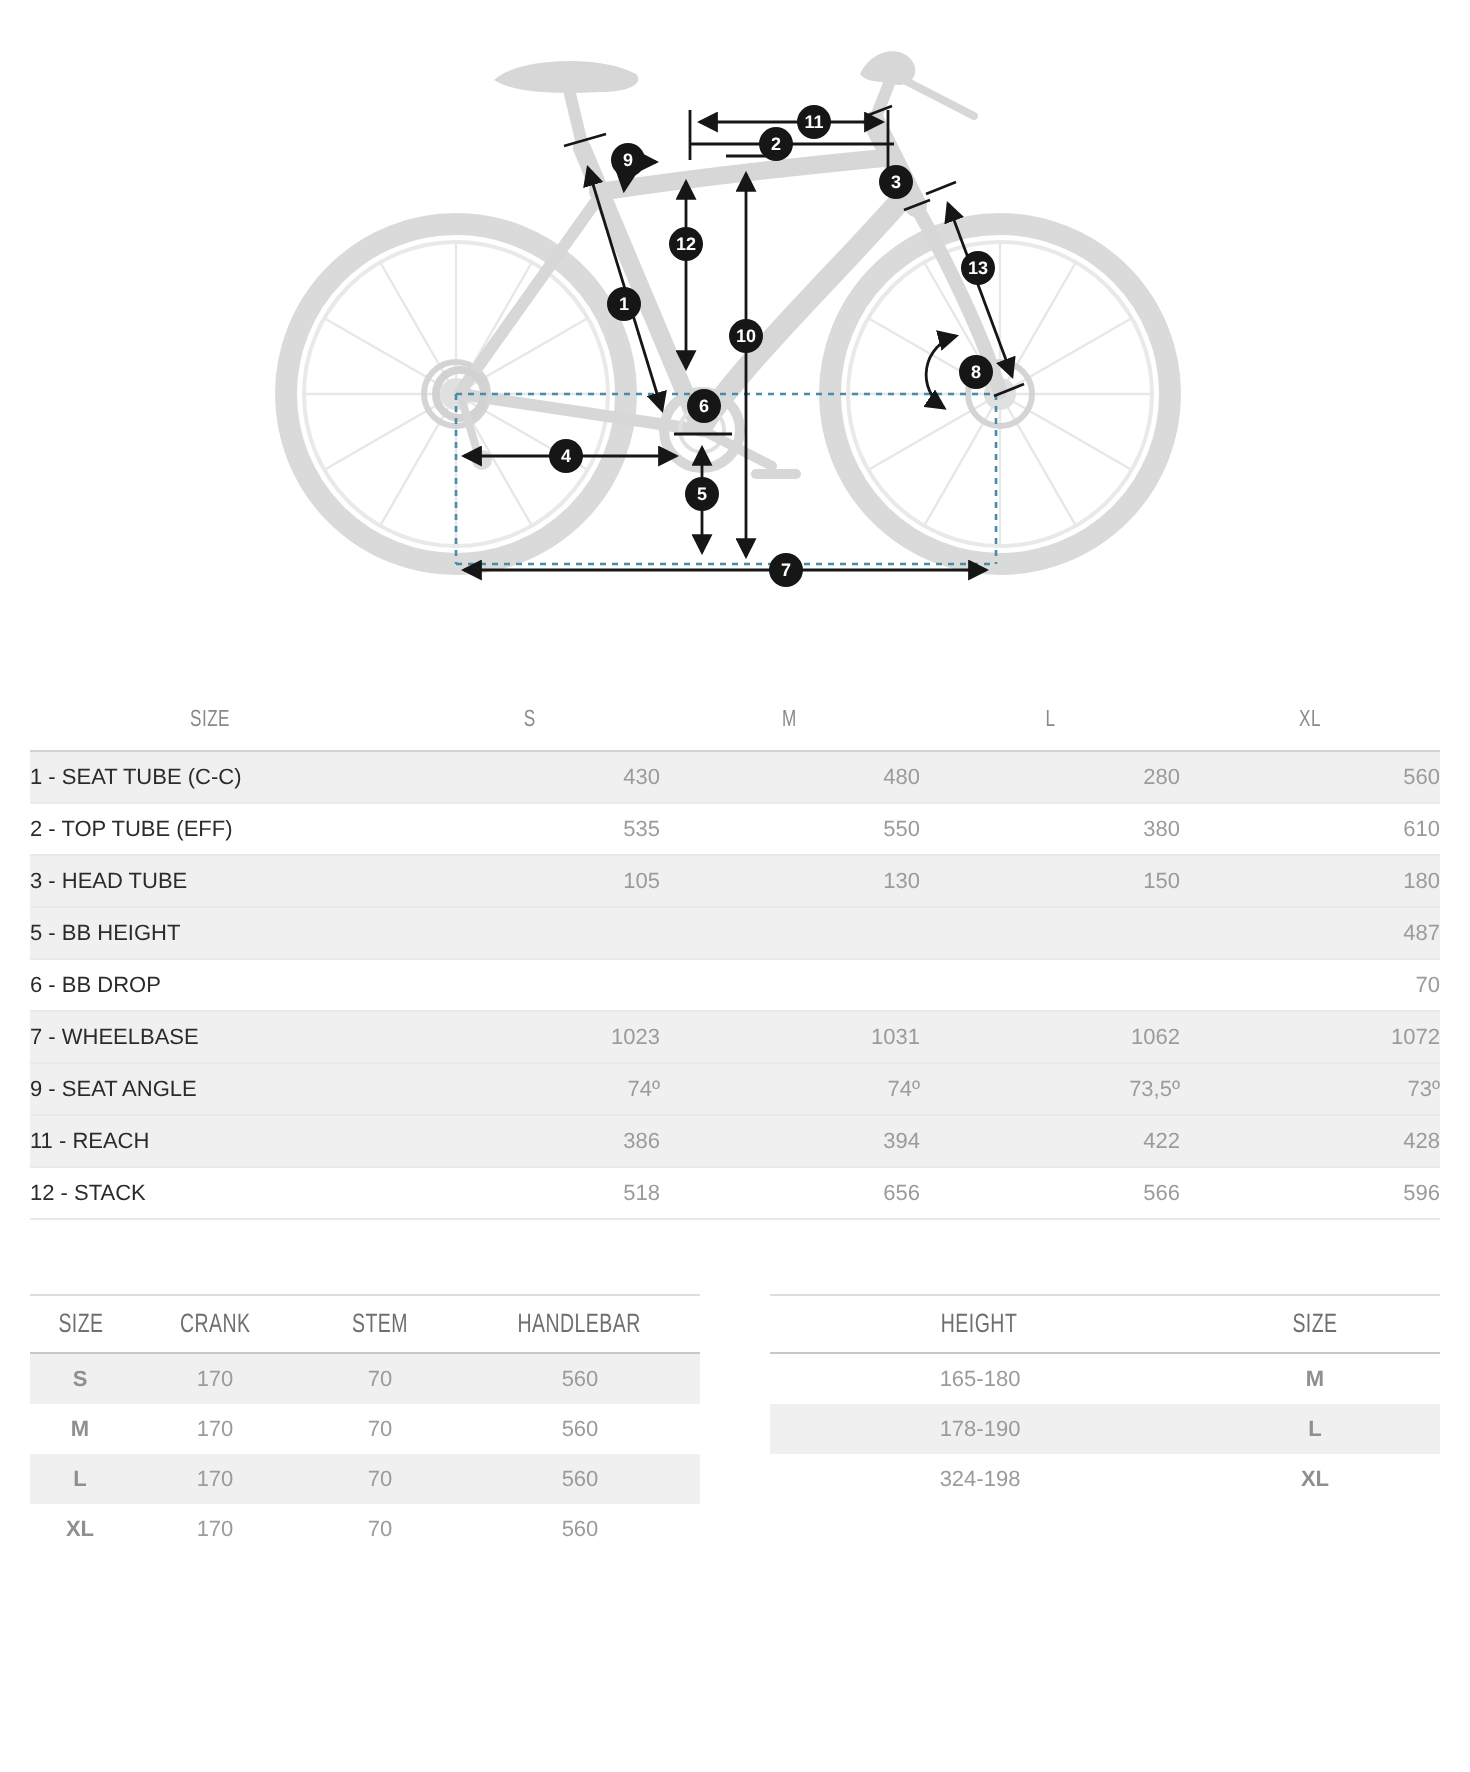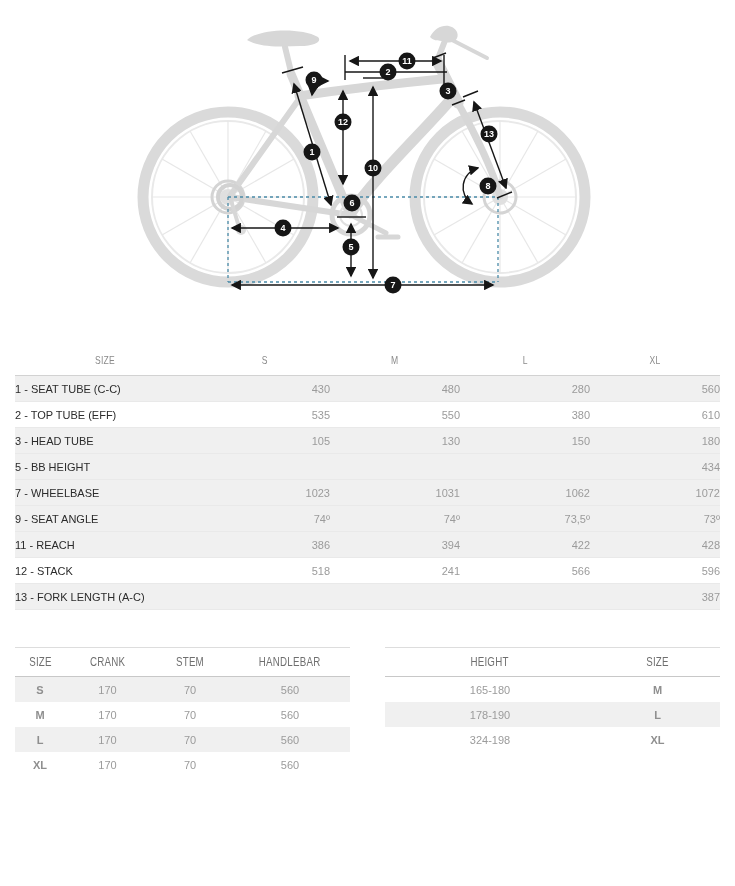--- a/index.html
+++ b/index.html
@@ -208,21 +208,25 @@
     </tr>
     <tr class="g">
       <td class="lbl">3 - HEAD TUBE</td>
       <td class="val">105</td>
       <td class="val">130</td>
       <td class="val">150</td>
       <td class="val">180</td>
     </tr>
     <tr class="g">
       <td class="lbl">5 - BB HEIGHT</td>
-      <td class="val" colspan="4">434</td>
+      <td class="val" colspan="4">487</td>
+    </tr>
+    <tr>
+      <td class="lbl">6 - BB DROP</td>
+      <td class="val" colspan="4">70</td>
     </tr>
     <tr class="g">
       <td class="lbl">7 - WHEELBASE</td>
       <td class="val">1023</td>
       <td class="val">1031</td>
       <td class="val">1062</td>
       <td class="val">1072</td>
     </tr>
     <tr class="g">
       <td class="lbl">9 - SEAT ANGLE</td>
@@ -234,27 +238,23 @@
     <tr class="g">
       <td class="lbl">11 - REACH</td>
       <td class="val">386</td>
       <td class="val">394</td>
       <td class="val">422</td>
       <td class="val">428</td>
     </tr>
     <tr>
       <td class="lbl">12 - STACK</td>
       <td class="val">518</td>
-      <td class="val">241</td>
+      <td class="val">656</td>
       <td class="val">566</td>
       <td class="val">596</td>
-    </tr>
-    <tr class="g">
-      <td class="lbl">13 - FORK LENGTH (A-C)</td>
-      <td class="val" colspan="4">387</td>
     </tr>
   </tbody>
 </table>
 
 <div class="bottom">
   <div class="sub">
     <table>
       <colgroup>
           <col style="width:50px">
           <col style="width:85px">

